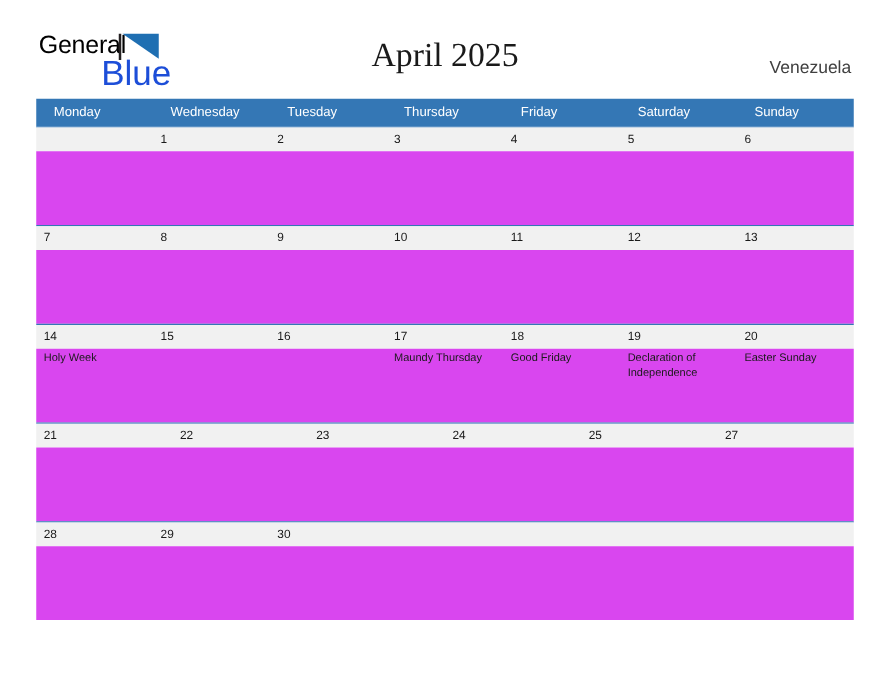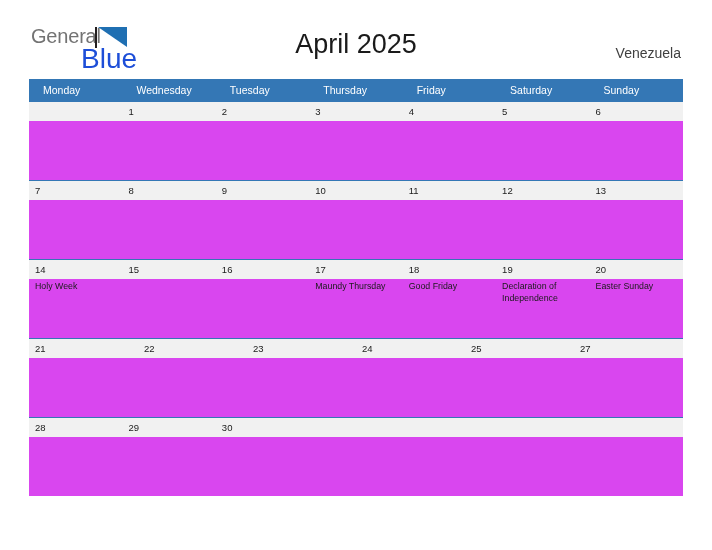--- a/index.html
+++ b/index.html
@@ -38,21 +38,21 @@
     height: 44px;
     line-height: 1;
     user-select: none;
   }
   .logo-general {
     position: absolute;
     left: 0;
     top: 0;
     font-size: 20px;
     letter-spacing: -0.2px;
-    color: #737373;
+    color: #000000;
     font-family: "Liberation Sans", sans-serif;
   }
   .logo-tri-wrap {
     position: absolute;
     left: 64px;
     top: 1px;
     width: 33px;
     height: 21px;
   }
   .logo-bar {
@@ -82,21 +82,21 @@
   }
 
   .page-title {
     position: absolute;
     left: 0;
     right: 0;
     top: 29px;
     text-align: center;
     font-size: 27px;
     color: #1a1a1a;
-    font-family: Liberation Sans, sans-serif;
+    font-family: Liberation Serif, serif;
     font-weight: normal;
   }
 
   .country {
     position: absolute;
     right: 31px;
     top: 45px;
     font-size: 14px;
     color: #404040;
     font-family: "Liberation Sans", sans-serif;

